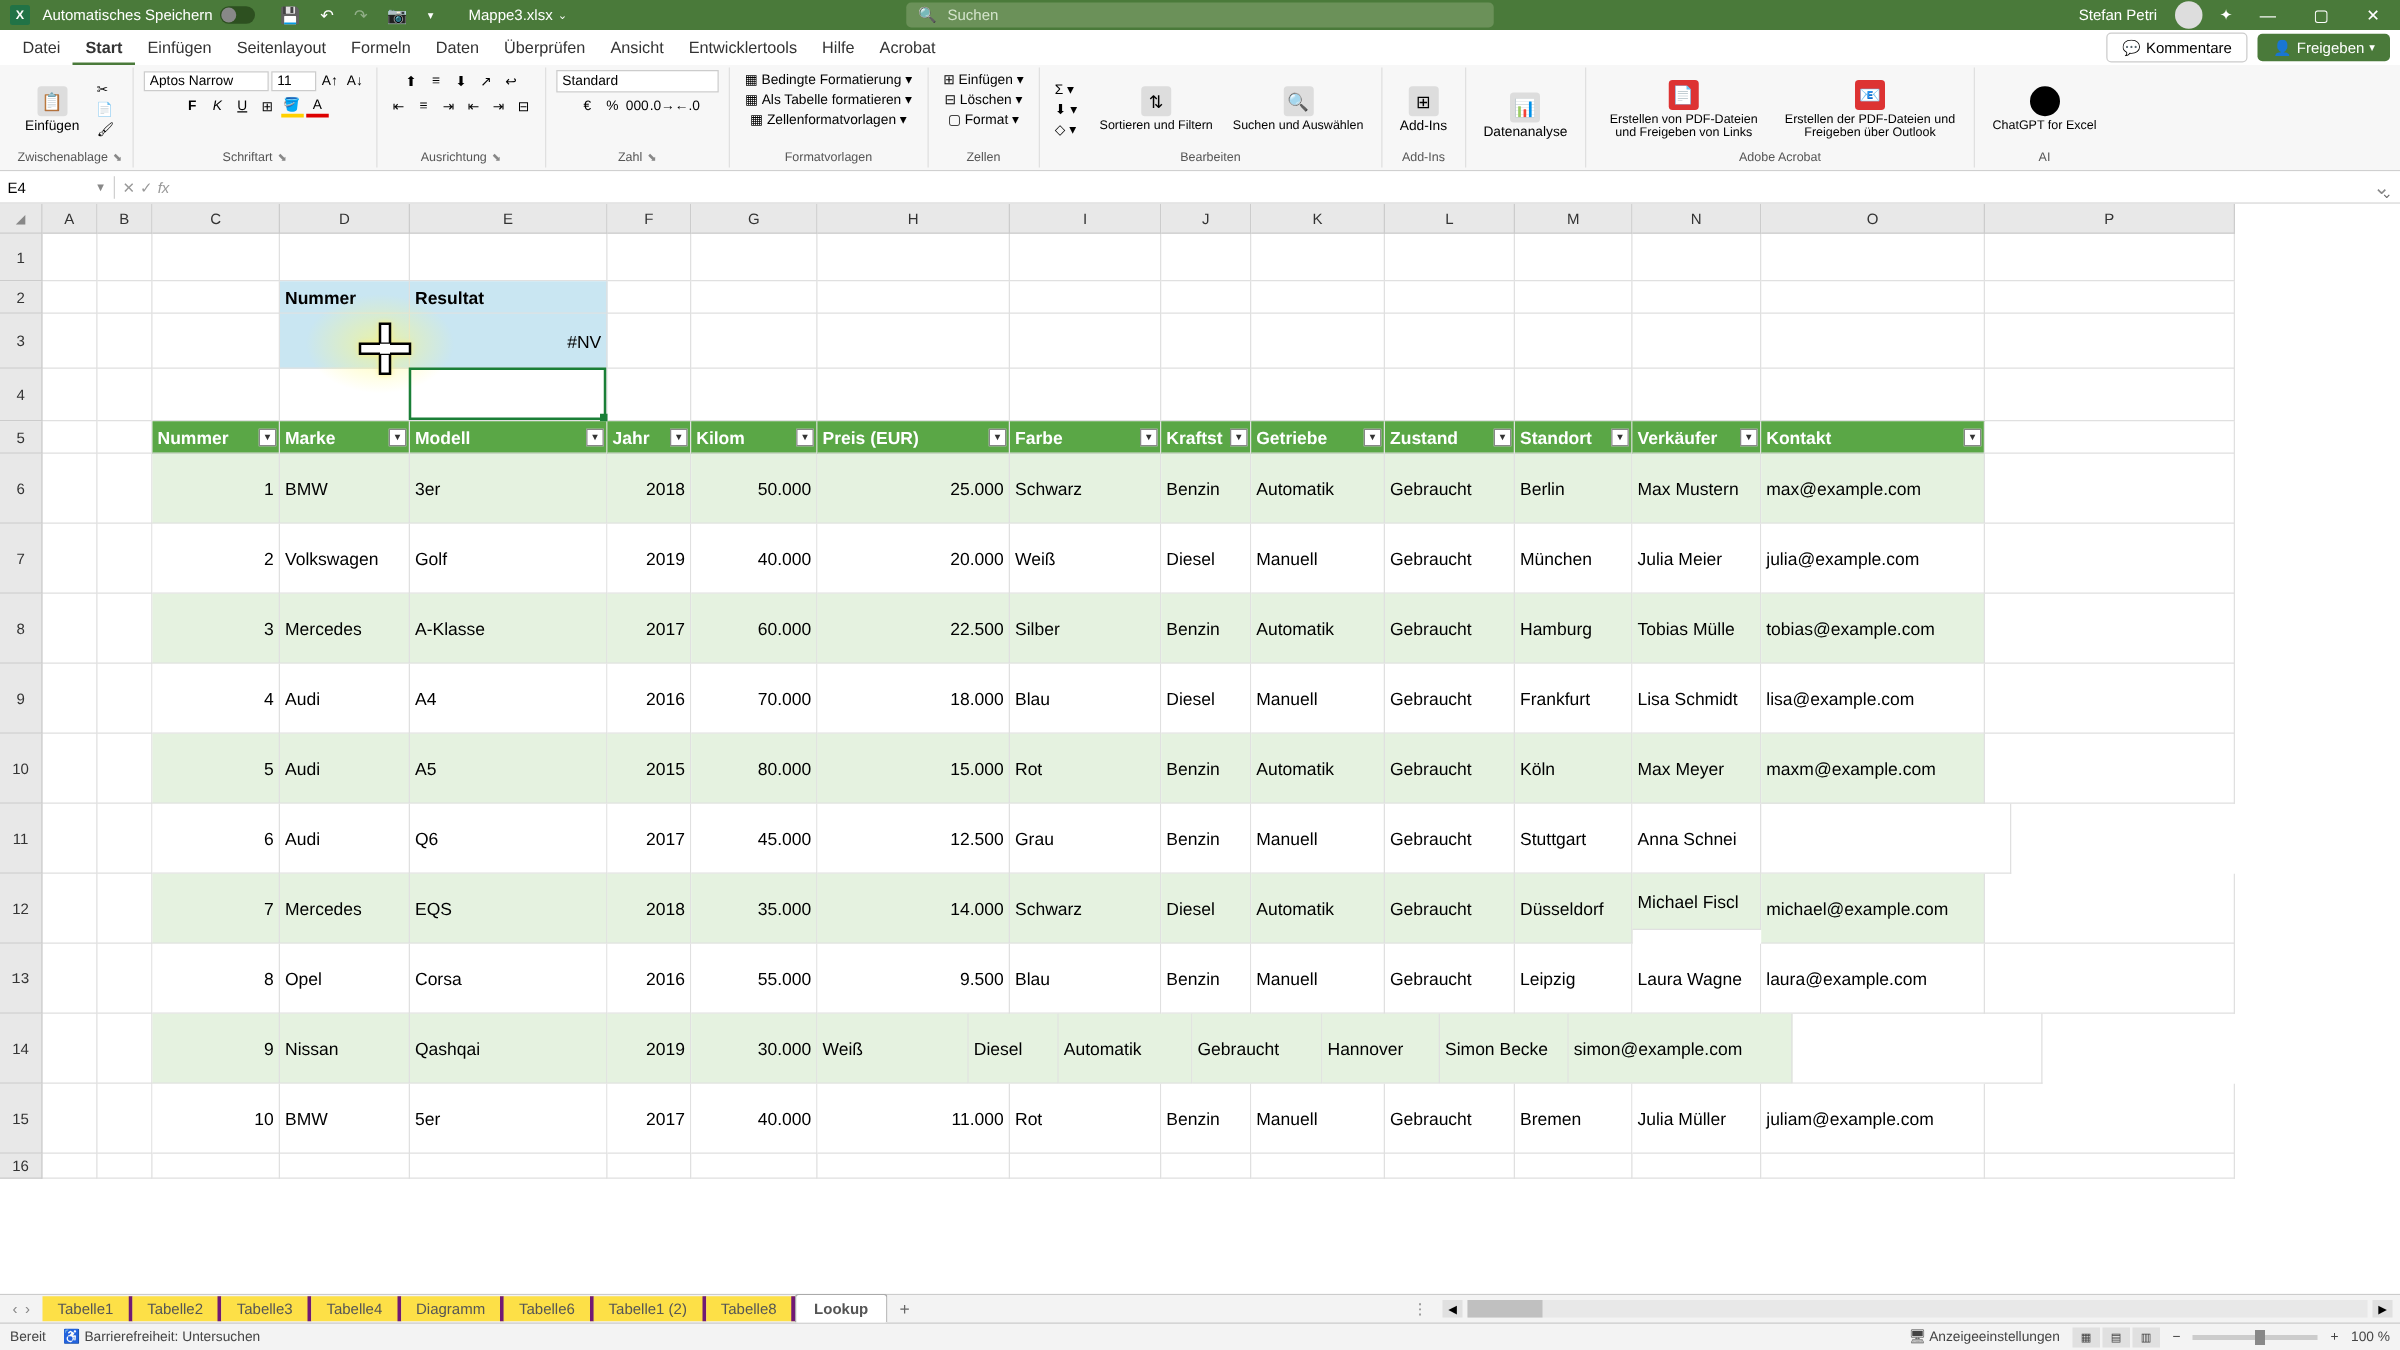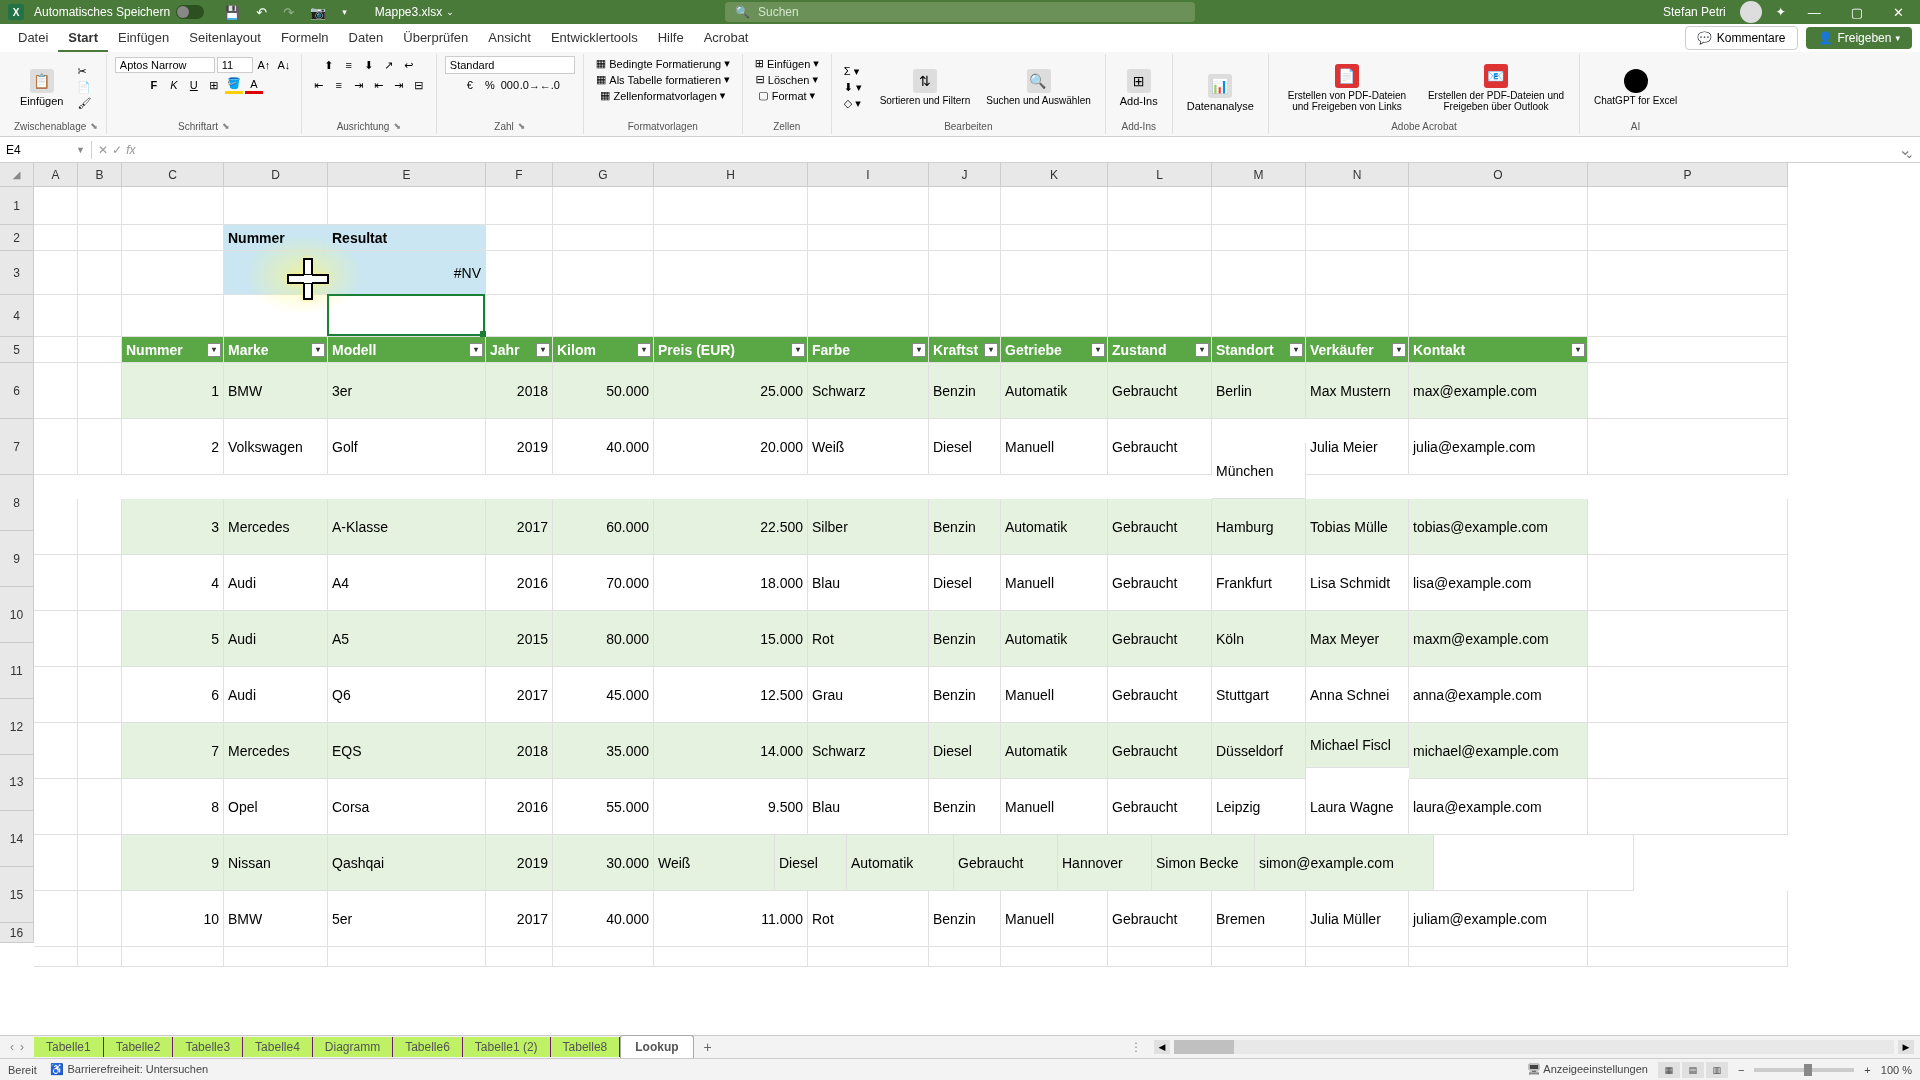--- a/index.html
+++ b/index.html
@@ -86,21 +86,21 @@
 .plus-cursor svg { filter: drop-shadow(0 0 2px rgba(255,240,120,0.9)); }
 
 
 .glow { position: absolute; width: 120px; height: 80px; background: radial-gradient(ellipse, rgba(255,250,120,0.6) 0%, rgba(255,250,120,0) 70%); z-index: 8; pointer-events: none; }
 
 
 .sheet-bar { height: 23px; background: #f3f3f3; border-top: 1px solid #ccc; display: flex; align-items: center; font-size: 12px; }
 .sheet-nav { display: flex; gap: 6px; padding: 0 10px; color: #888; }
 .sheet-nav span { cursor: pointer; }
 .sheet-tabs { display: flex; align-items: center; }
-.sheet-tab { padding: 3px 12px; background: #bef264; border-right: 1px solid #701a75; cursor: pointer; color: #555; }
+.sheet-tab { padding: 3px 12px; background: #fde047; border-right: 3px solid #701a75; cursor: pointer; color: #555; }
 .sheet-tab.active { background: #fff; border: 1px solid #aaa; border-bottom: none; font-weight: 600; border-radius: 3px 3px 0 0; margin-top: -2px; padding: 4px 14px; }
 .sheet-add { padding: 0 10px; cursor: pointer; color: #666; font-size: 14px; }
 .hscroll { flex: 1; display: flex; justify-content: flex-end; align-items: center; padding-right: 6px; gap: 4px; }
 .hscroll .track { width: 720px; height: 14px; background: #e8e8e8; position: relative; }
 .hscroll .thumb { position: absolute; left: 0; top: 0; width: 60px; height: 14px; background: #c0c0c0; }
 .hscroll .arr { width: 16px; height: 14px; background: #e0e0e0; display: flex; align-items: center; justify-content: center; font-size: 9px; cursor: pointer; }
 
 
 .status-bar { height: 22px; background: #f3f3f3; border-top: 1px solid #ccc; display: flex; align-items: center; font-size: 11px; padding: 0 8px; color: #444; }
 .status-bar .left { display: flex; gap: 14px; align-items: center; }
@@ -522,21 +522,21 @@
         <div class="cell tbl-row-odd num-r" style="width: 102px; height: 56px;">2</div>
         <div class="cell tbl-row-odd" style="width: 104px; height: 56px;">Volkswagen</div>
         <div class="cell tbl-row-odd" style="width: 158px; height: 56px;">Golf</div>
         <div class="cell tbl-row-odd num-r" style="width: 67px; height: 56px;">2019</div>
         <div class="cell tbl-row-odd num-r" style="width: 101px; height: 56px;">40.000</div>
         <div class="cell tbl-row-odd num-r" style="width: 154px; height: 56px;">20.000</div>
         <div class="cell tbl-row-odd" style="width: 121px; height: 56px;">Weiß</div>
         <div class="cell tbl-row-odd" style="width: 72px; height: 56px;">Diesel</div>
         <div class="cell tbl-row-odd" style="width: 107px; height: 56px;">Manuell</div>
         <div class="cell tbl-row-odd" style="width: 104px; height: 56px;">Gebraucht</div>
-        <div class="cell tbl-row-odd" style="width: 94px; height: 56px; margin-top: 24px;">München</div>
+        <div class="cell tbl-row-odd" style="width: 94px; height: 56px;">München</div>
         <div class="cell tbl-row-odd" style="width: 103px; height: 56px;">Julia Meier</div>
         <div class="cell tbl-row-odd" style="width: 179px; height: 56px;">julia@example.com</div>
         <div class="cell" style="width: 200px; height: 56px;"></div>
       </div>
       <div class="cell-row">
         <div class="cell" style="width: 44px; height: 56px;"></div>
         <div class="cell" style="width: 44px; height: 56px;"></div>
         <div class="cell tbl-row-even num-r" style="width: 102px; height: 56px;">3</div>
         <div class="cell tbl-row-even" style="width: 104px; height: 56px;">Mercedes</div>
         <div class="cell tbl-row-even" style="width: 158px; height: 56px;">A-Klasse</div>
@@ -596,21 +596,20 @@
         <div class="cell tbl-row-odd" style="width: 158px; height: 56px;">Q6</div>
         <div class="cell tbl-row-odd num-r" style="width: 67px; height: 56px;">2017</div>
         <div class="cell tbl-row-odd num-r" style="width: 101px; height: 56px;">45.000</div>
         <div class="cell tbl-row-odd num-r" style="width: 154px; height: 56px;">12.500</div>
         <div class="cell tbl-row-odd" style="width: 121px; height: 56px;">Grau</div>
         <div class="cell tbl-row-odd" style="width: 72px; height: 56px;">Benzin</div>
         <div class="cell tbl-row-odd" style="width: 107px; height: 56px;">Manuell</div>
         <div class="cell tbl-row-odd" style="width: 104px; height: 56px;">Gebraucht</div>
         <div class="cell tbl-row-odd" style="width: 94px; height: 56px;">Stuttgart</div>
         <div class="cell tbl-row-odd" style="width: 103px; height: 56px;">Anna Schnei</div>
-        <div class="cell tbl-row-odd" style="width: 179px; height: 56px;">anna@example.com</div>
         <div class="cell" style="width: 200px; height: 56px;"></div>
       </div>
       <div class="cell-row">
         <div class="cell" style="width: 44px; height: 56px;"></div>
         <div class="cell" style="width: 44px; height: 56px;"></div>
         <div class="cell tbl-row-even num-r" style="width: 102px; height: 56px;">7</div>
         <div class="cell tbl-row-even" style="width: 104px; height: 56px;">Mercedes</div>
         <div class="cell tbl-row-even" style="width: 158px; height: 56px;">EQS</div>
         <div class="cell tbl-row-even num-r" style="width: 67px; height: 56px;">2018</div>
         <div class="cell tbl-row-even num-r" style="width: 101px; height: 56px;">35.000</div>

